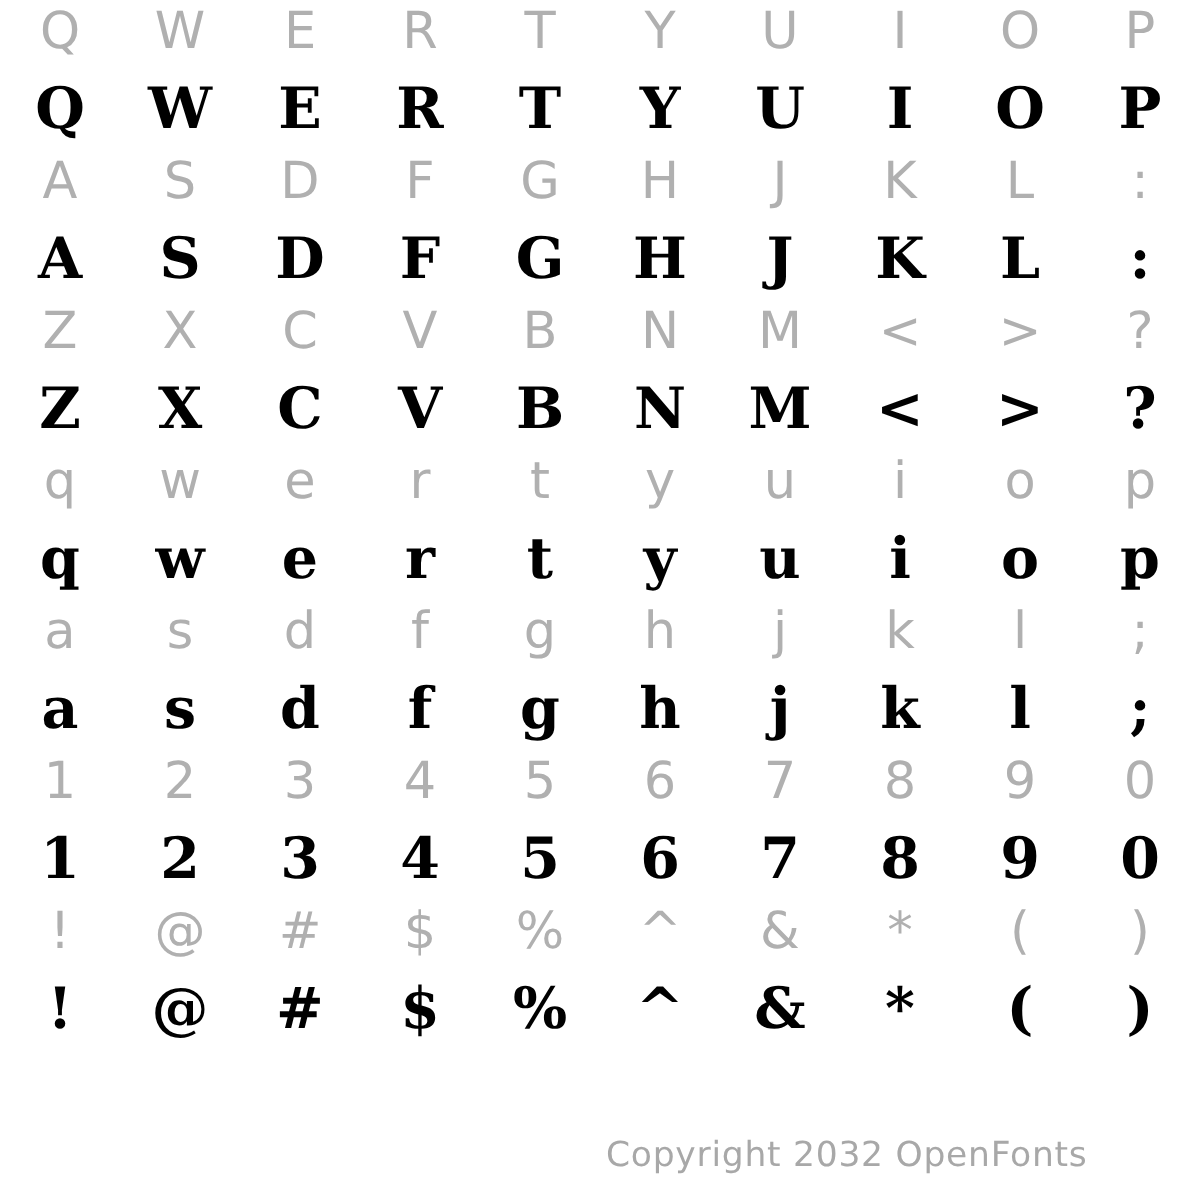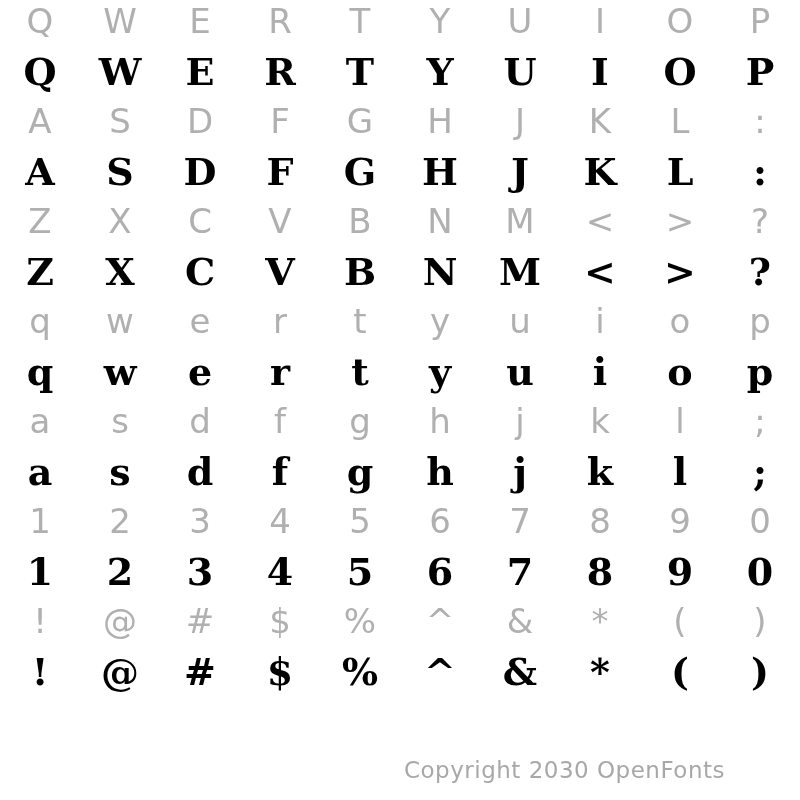--- a/index.html
+++ b/index.html
@@ -236,13 +236,13 @@
         <span class="cell">%</span>
         <span class="cell">^</span>
         <span class="cell">&amp;</span>
         <span class="cell">*</span>
         <span class="cell">(</span>
         <span class="cell">)</span>
       </div>
   </div>
 </div>
 
-<div class="copyright">Copyright 2030 OpenFonts</div>
+<div class="copyright">Copyright 2032 OpenFonts</div>
 
 </body></html>

